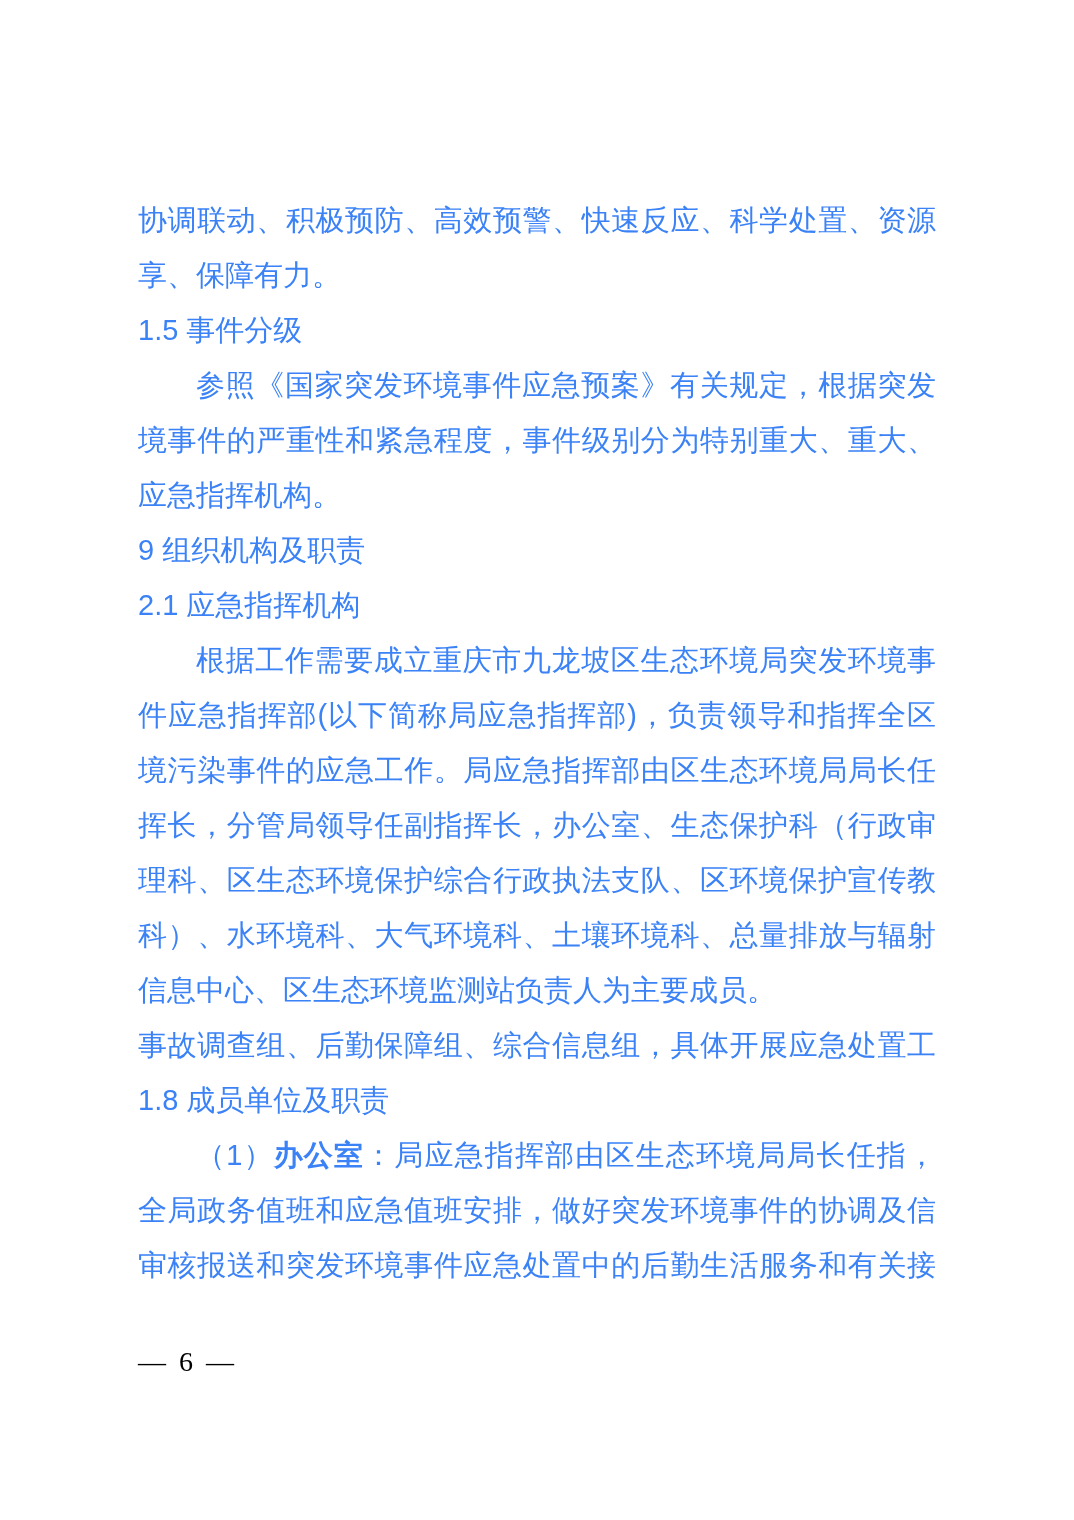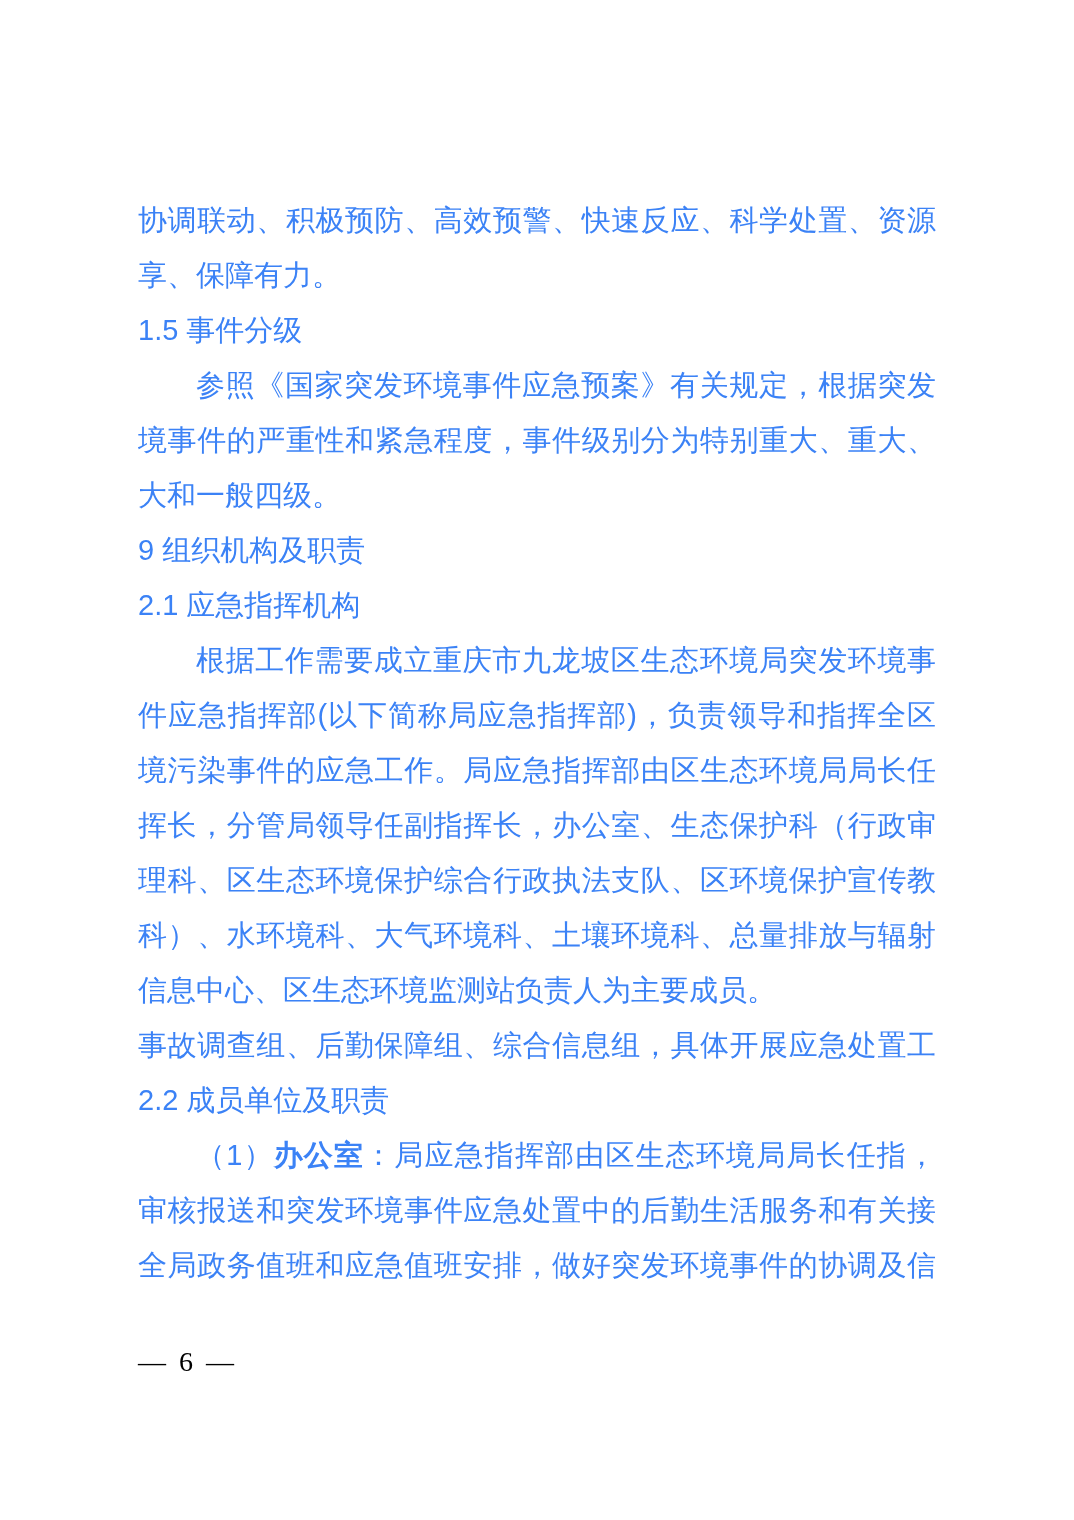--- a/index.html
+++ b/index.html
@@ -67,34 +67,34 @@
 </head>
 <body>
 
 <div class="page">
   <div class="content">
       <div class="line justify"><span>协调联动、积极预防、高效预警、快速反应、科学处置、资源共</span></div>
       <div class="line left"><span>享、保障有力。</span></div>
       <div class="line left"><span>1.5 事件分级</span></div>
       <div class="line justify indent"><span>参照《国家突发环境事件应急预案》有关规定，根据突发环</span></div>
       <div class="line justify"><span>境事件的严重性和紧急程度，事件级别分为特别重大、重大、较</span></div>
-      <div class="line left"><span>大和一般四级。</span></div>
+      <div class="line left"><span>应急指挥机构。</span></div>
       <div class="line left"><span>9 组织机构及职责</span></div>
       <div class="line left"><span>2.1 应急指挥机构</span></div>
       <div class="line justify indent"><span>根据工作需要成立重庆市九龙坡区生态环境局突发环境事</span></div>
       <div class="line justify"><span>件应急指挥部(以下简称局应急指挥部)，负责领导和指挥全区环</span></div>
       <div class="line justify"><span>境污染事件的应急工作。局应急指挥部由区生态环境局局长任指</span></div>
       <div class="line justify"><span>挥长，分管局领导任副指挥长，办公室、生态保护科（行政审批</span></div>
       <div class="line justify"><span>理科、区生态环境保护综合行政执法支队、区环境保护宣传教育</span></div>
       <div class="line justify"><span>科）、水环境科、大气环境科、土壤环境科、总量排放与辐射管</span></div>
       <div class="line left"><span>信息中心、区生态环境监测站负责人为主要成员。</span></div>
       <div class="line justify"><span>事故调查组、后勤保障组、综合信息组，具体开展应急处置工作。</span></div>
-      <div class="line left"><span>2.2 成员单位及职责</span></div>
+      <div class="line left"><span>1.8 成员单位及职责</span></div>
       <div class="line justify indent"><span>（1）</span><span class="bold">办公室</span><span>：局应急指挥部由区生态环境局局长任指，做好</span></div>
+      <div class="line justify"><span>全局政务值班和应急值班安排，做好突发环境事件的协调及信息</span></div>
       <div class="line justify"><span>审核报送和突发环境事件应急处置中的后勤生活服务和有关接</span></div>
-      <div class="line justify"><span>全局政务值班和应急值班安排，做好突发环境事件的协调及信息</span></div>
     </div>
   <div class="footer">
     <span class="dash">—</span>
     <span class="page-num">6</span>
     <span class="dash">—</span>
   </div>
 </div>
 
 </body></html>

